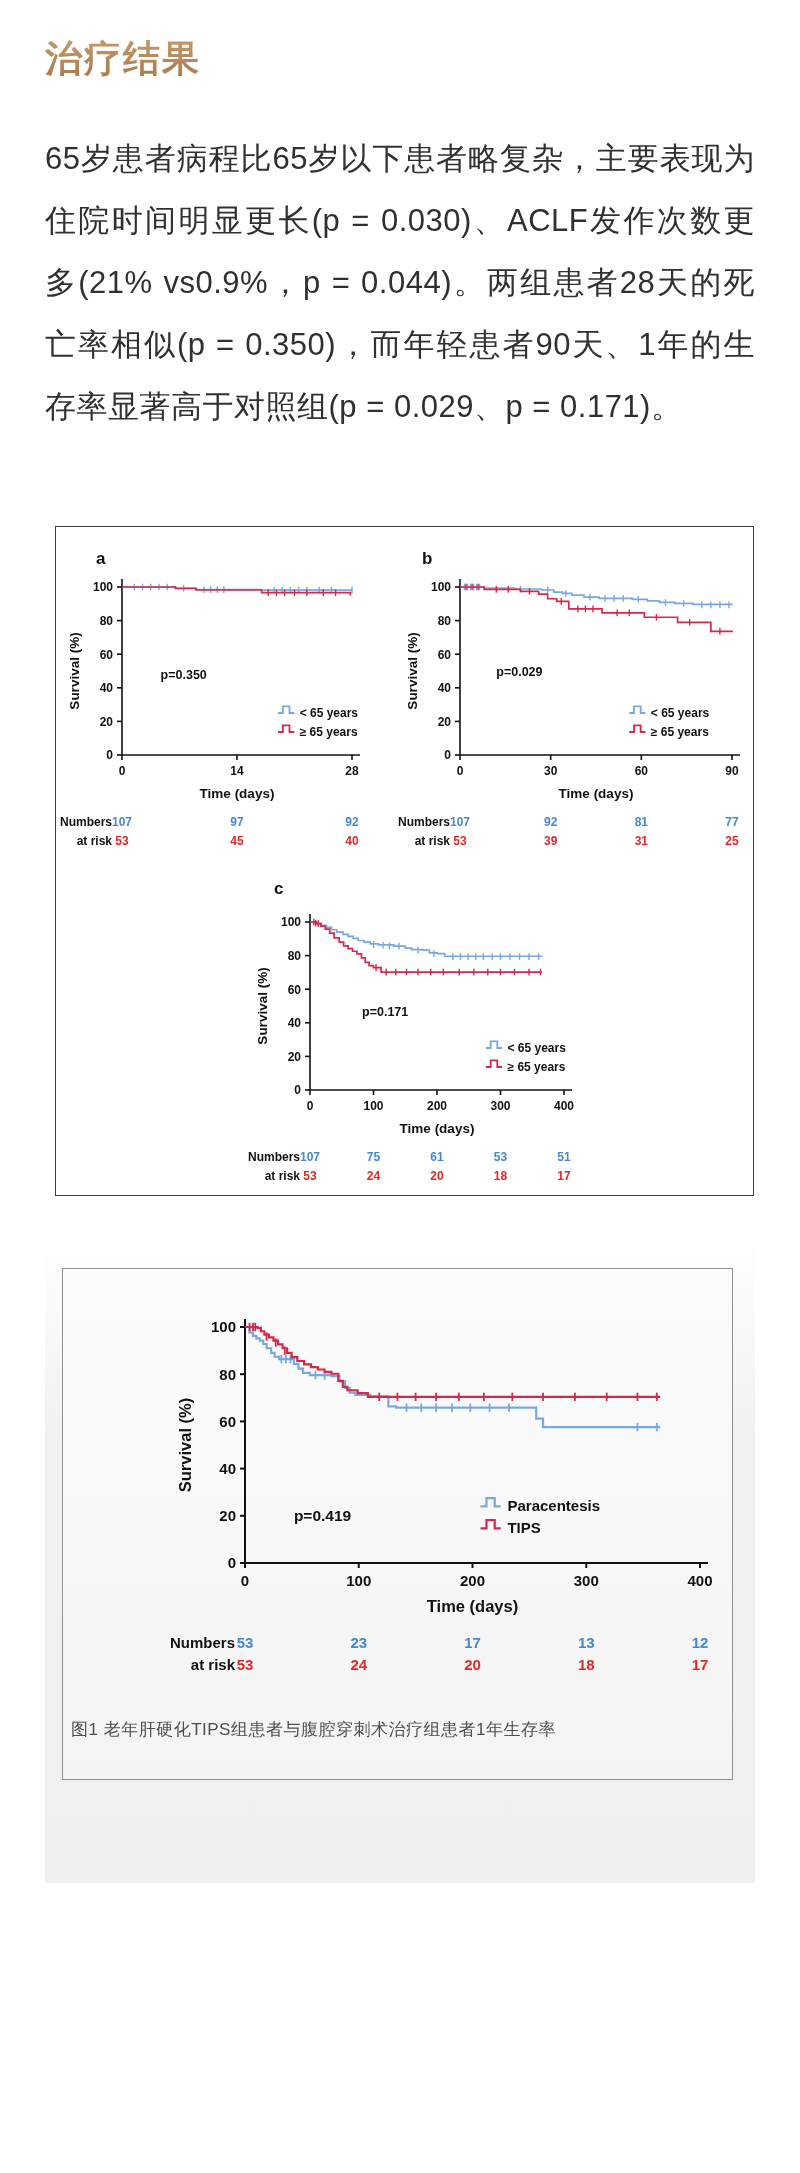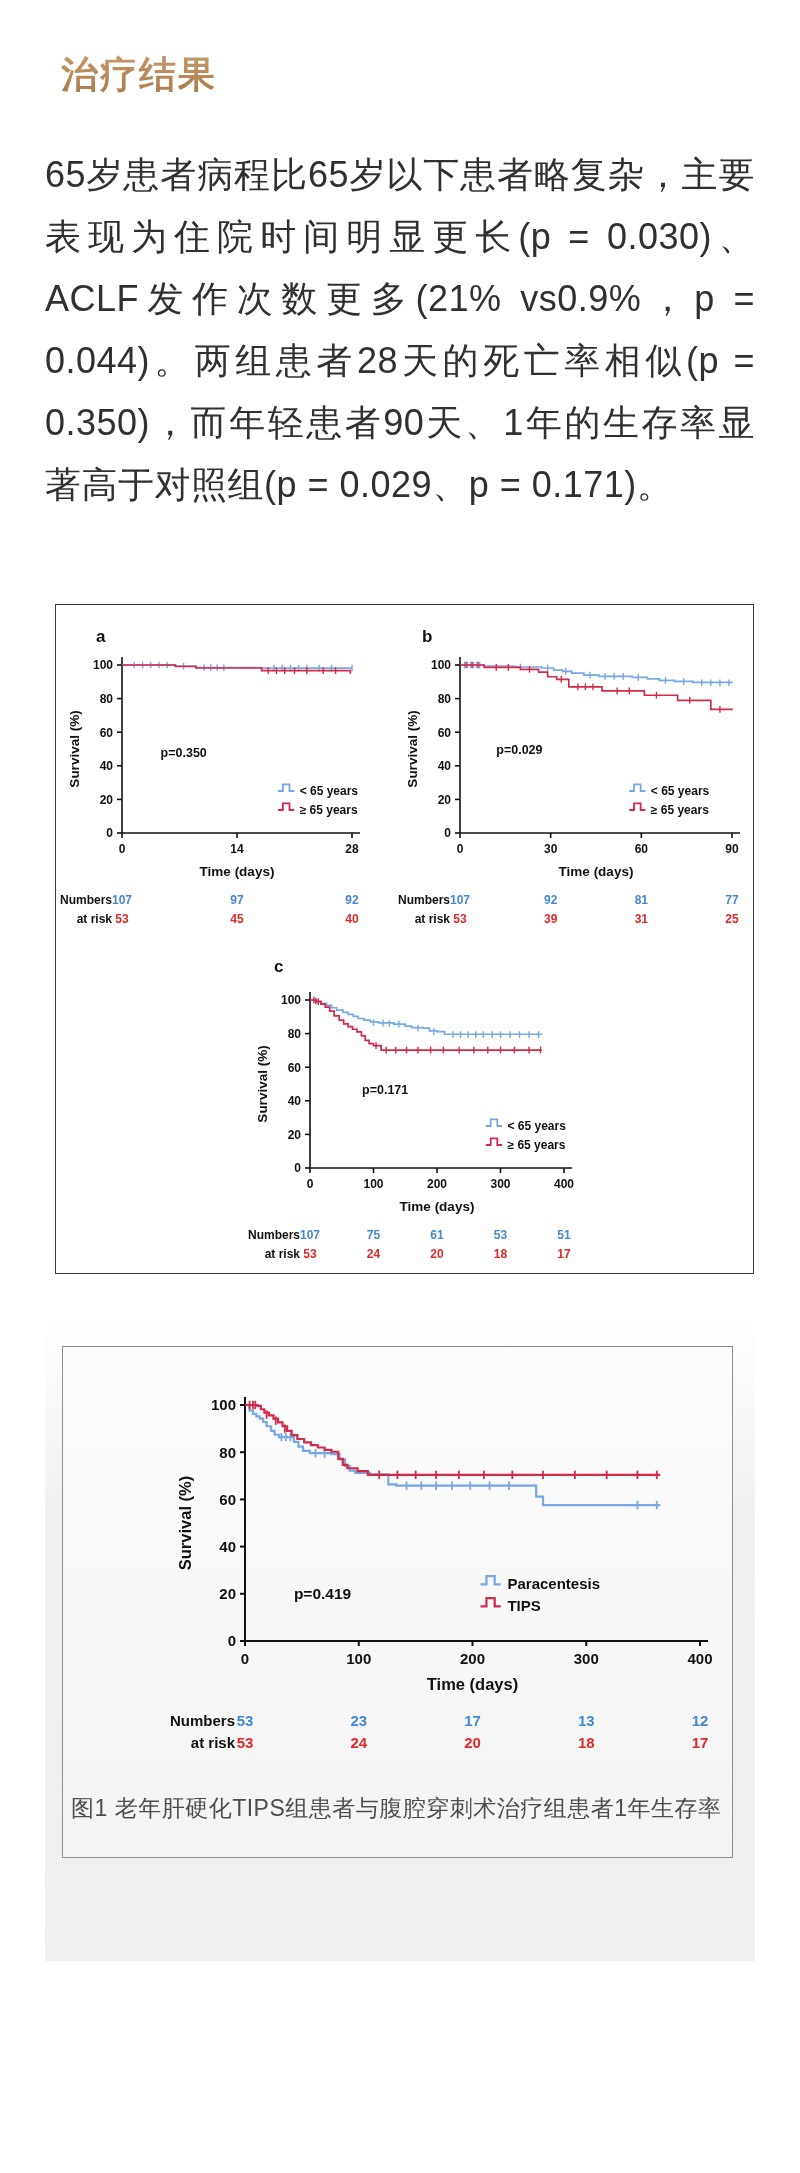--- a/index.html
+++ b/index.html
@@ -2,27 +2,27 @@
 <html><head>
 <meta charset="utf-8">
 <style>
   html,body{margin:0;padding:0;}
   body{
     width:800px;height:2173px;overflow:hidden;background:#ffffff;
     font-family:"Liberation Sans","DejaVu Sans",sans-serif;
   }
   .content{width:800px;box-sizing:border-box;padding:0 45px;}
   .section-title{
-    margin:16px;padding-top:36px;font-size:37px;line-height:46px;font-weight:700;
+    margin:0;padding-top:36px;font-size:37px;line-height:46px;font-weight:700;
     font-family:Liberation Sans, sans-serif;letter-spacing:2px;
     background:linear-gradient(180deg,#d9b288 0%,#c59a6c 45%,#a87848 100%);
     -webkit-background-clip:text;background-clip:text;color:transparent;
   }
   .body-text{
-    margin:46px 0 0 0;font-size:36px;line-height:62px;color:#303030;
+    margin:46px 0 0 0;font-size:31px;line-height:62px;color:#303030;
     text-align:justify;letter-spacing:0.5px;
   }
   .body-text.second{margin-top:74px;}
   .figure-box{position:relative;box-sizing:border-box;}
   .fig1{
     margin:88px 0 0 10px;width:699px;height:670px;
     border:1px solid #3c3c3c;background:#ffffff;
   }
   .fig1 svg,.fig2 svg{position:absolute;display:block;}
   .svg-a{left:2px;top:20px;}
@@ -38,21 +38,21 @@
     margin-top:42px;padding:30px 0 0 0;height:615px;
     background:linear-gradient(180deg,#ffffff 0%,#f1f1f2 30%,#f0f0f1 100%);
   }
   .fig2{
     margin-left:17px;width:671px;height:512px;
     border:1px solid #8f8f92;background:linear-gradient(180deg,#fcfcfd 0%,#f4f4f5 100%);
   }
   .svg-f2{left:72px;top:28px;}
   .figure-caption{
     position:absolute;left:8px;right:4px;bottom:34px;
-    font-size:23px;line-height:30px;color:#4d4d4d;letter-spacing:0.5px;
+    font-size:17px;line-height:30px;color:#4d4d4d;letter-spacing:0.5px;
     white-space:nowrap;
   }
 </style>
 </head>
 <body>
 
 <div class="content">
 
   <h2 class="section-title">治疗结果</h2>
 

